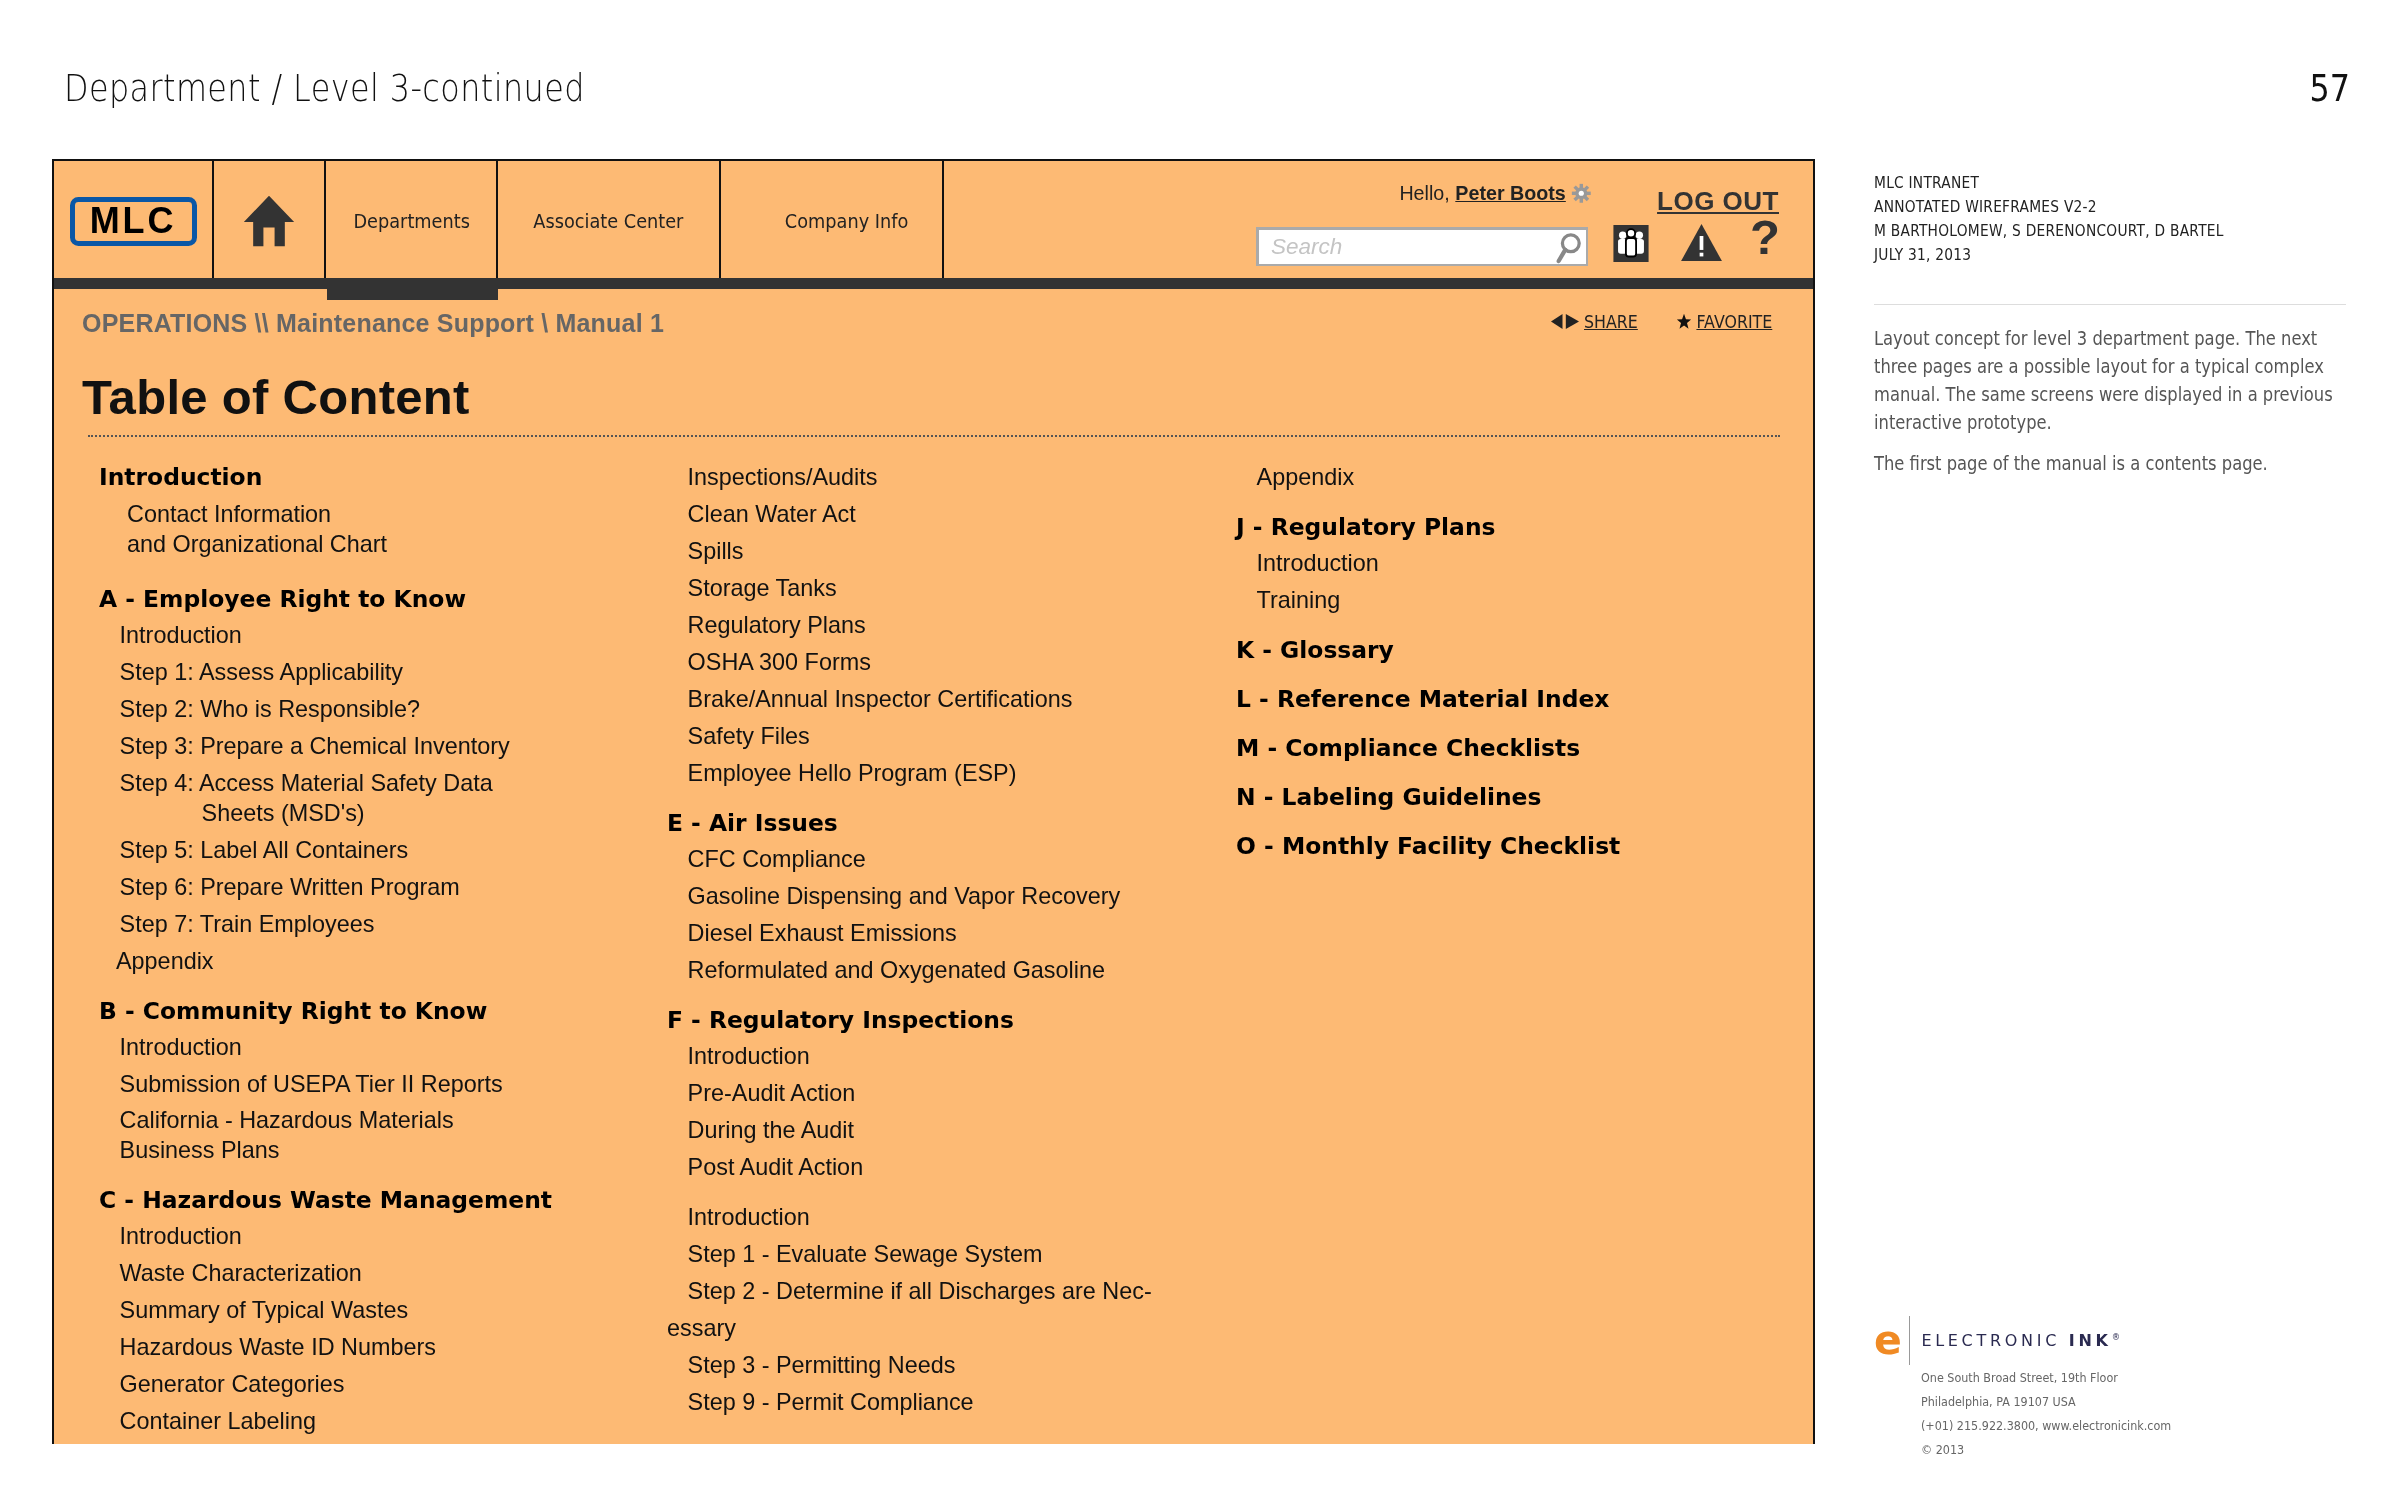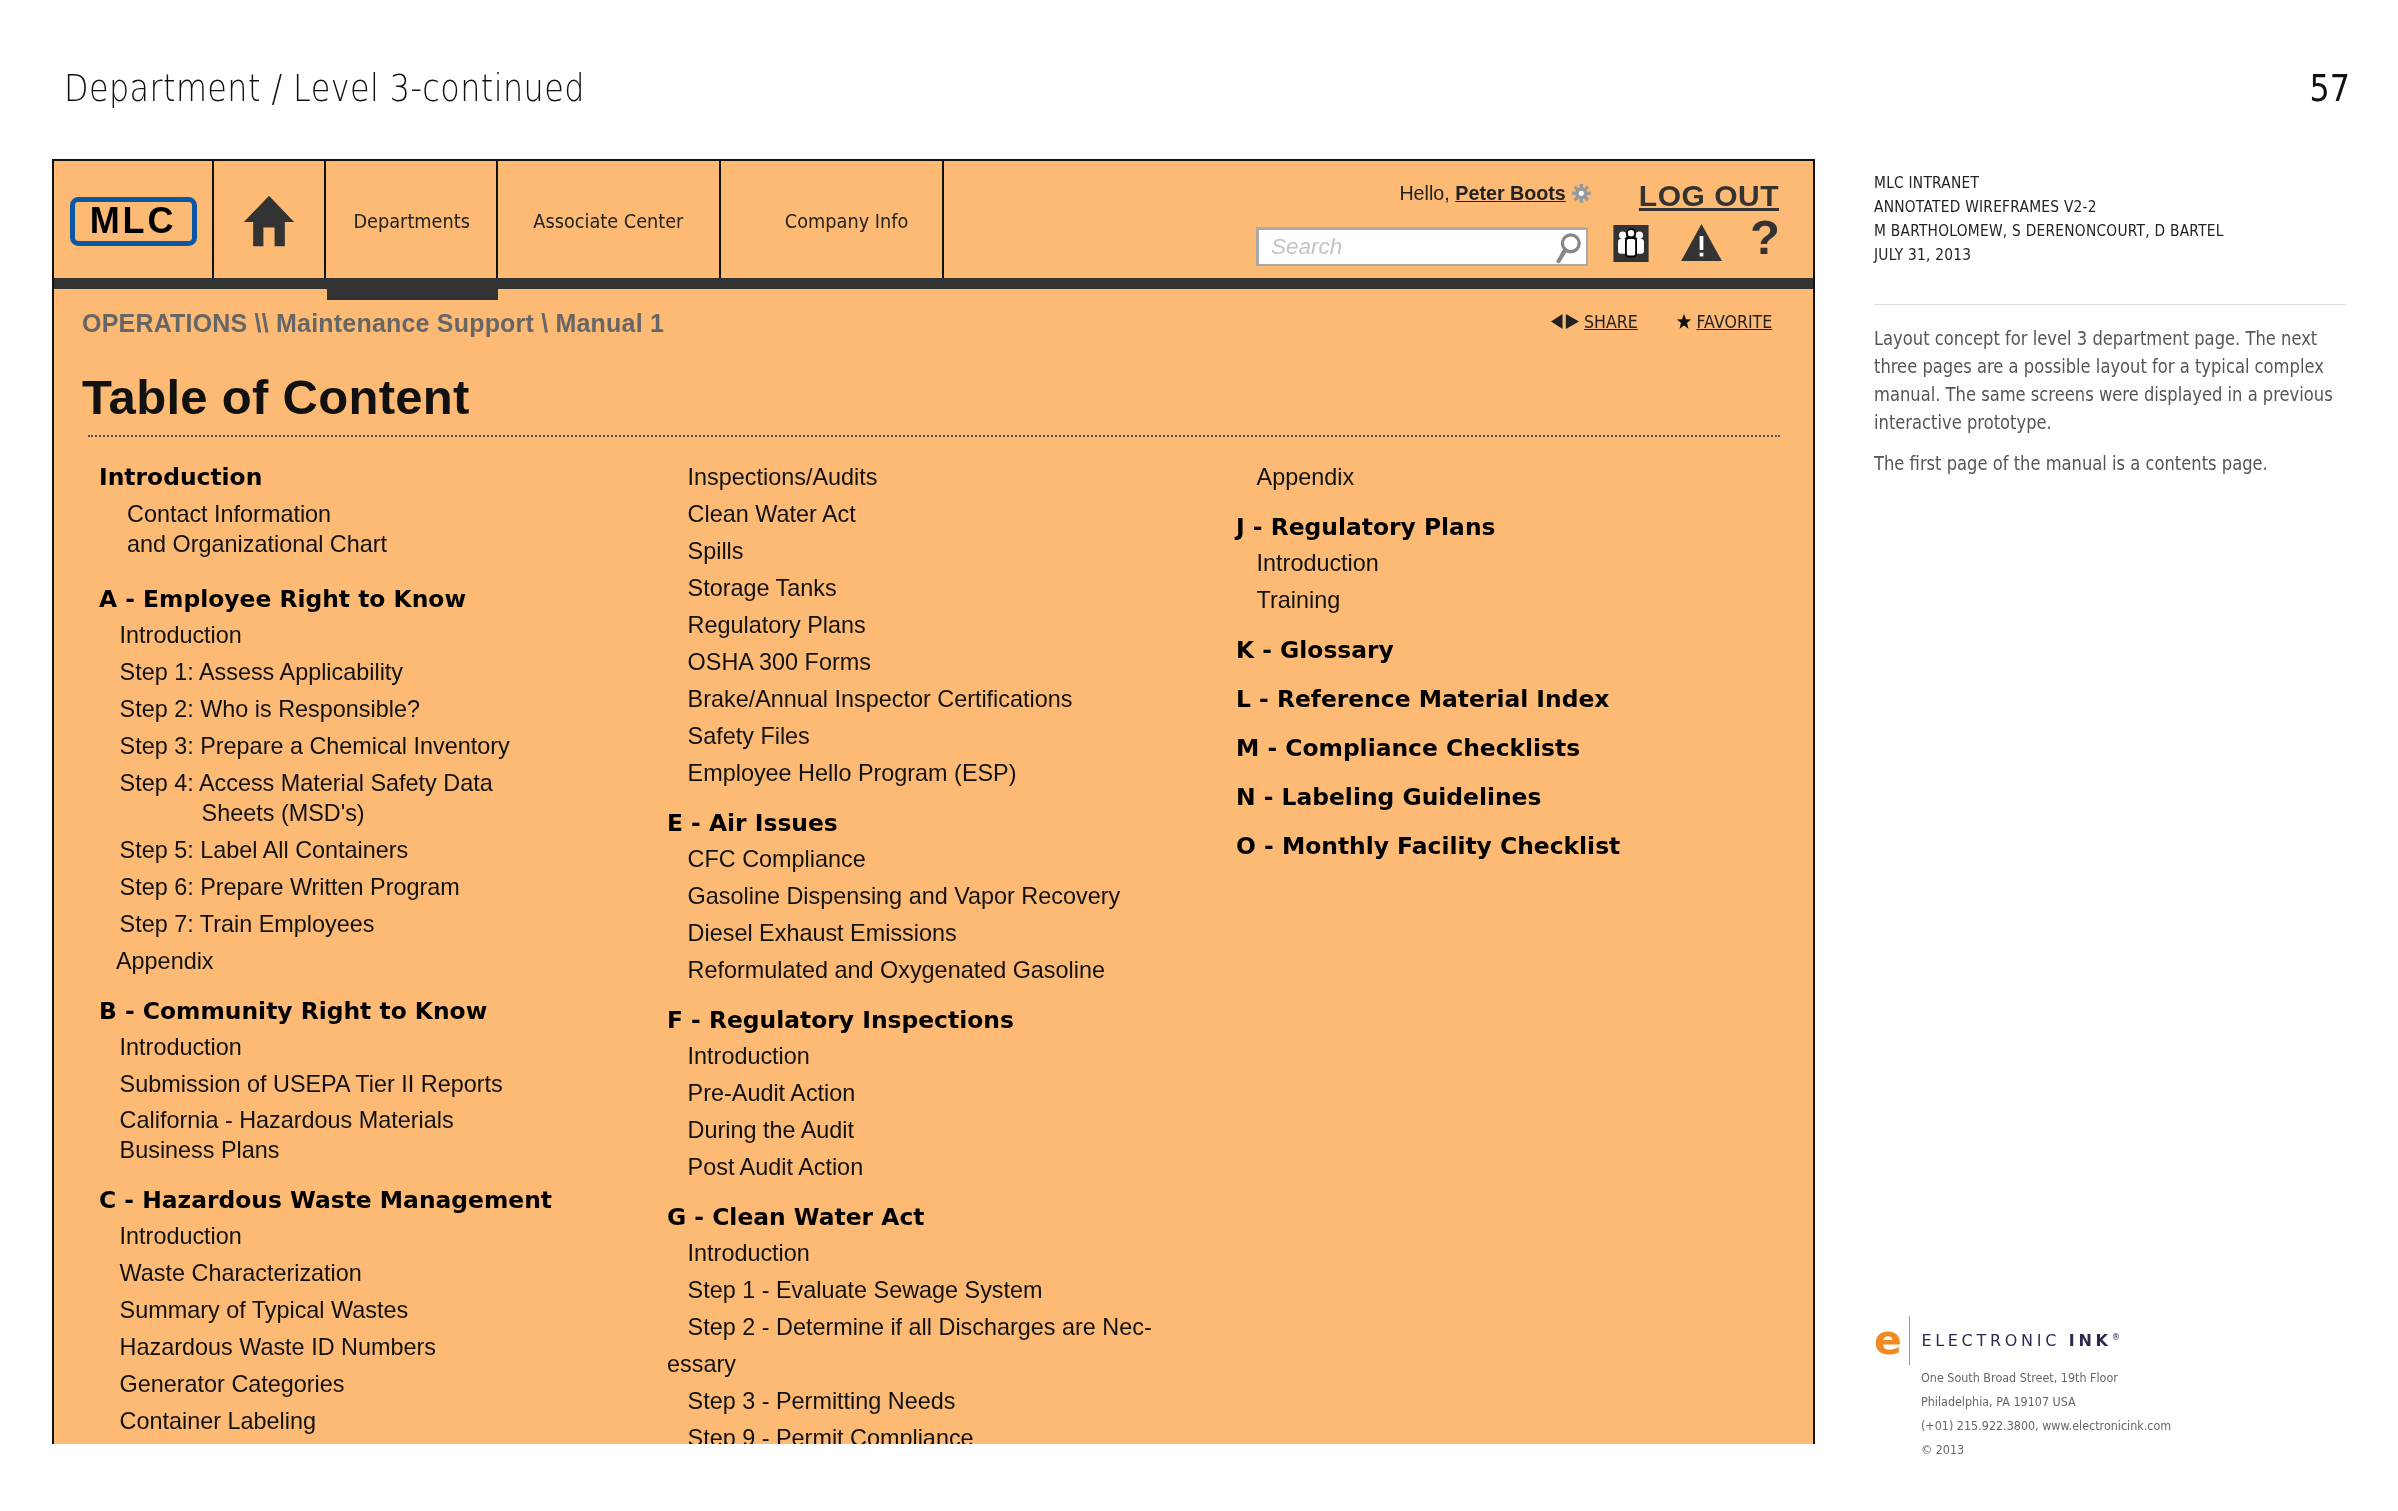--- a/index.html
+++ b/index.html
@@ -22,21 +22,21 @@
   .nav-label { font-family: "DejaVu Sans", sans-serif; font-size: 19.7px; color: #222; transform: scaleX(0.9); }
 
   .mlc-logo { width: 127px; height: 49px; border: 5.6px solid #0a57a6; border-radius: 8.4px; display: flex; align-items: center; justify-content: center; font-family: "Liberation Sans", sans-serif; font-weight: bold; font-size: 36px; letter-spacing: 2.8px; color: #000; }
 
   .nav-bar { position: absolute; left: 0; top: 117px; width: 100%; height: 11.2px; background: #333; }
   .nav-active-tab { position: absolute; left: 273px; top: 128px; width: 171px; height: 11.2px; background: #333; }
 
   .greeting { position: absolute; right: 221px; top: 20.6px; font-size: 19.7px; color: #222; display: flex; align-items: center; gap: 5.6px; }
   .greeting .user-link { font-weight: bold; text-decoration: underline; color: #222; }
   .gear-icon { width: 20.6px; height: 20.6px; display: inline-block; }
-  .logout { position: absolute; right: 34px; top: 18px; font-size: 30px; font-weight: bold; color: #333; text-decoration: underline; letter-spacing: 0.5px; }
+  .logout { position: absolute; right: 34px; top: 25px; font-size: 26px; font-weight: bold; color: #333; text-decoration: underline; letter-spacing: 0.5px; }
 
   .search-box { position: absolute; left: 1202px; top: 66px; width: 332px; height: 39px; border: 2.8px solid #aaa; border-left-width: 3.7px; border-top-width: 3.7px; background: #fff; }
   .search-box input { border: none; outline: none; width: 100%; height: 100%; padding-left: 12px; font-size: 22.5px; font-style: italic; color: #bbb; background: transparent; font-family: "Liberation Sans", sans-serif; }
   .search-box input::placeholder { color: #c4c4c4; }
   .search-icon { position: absolute; right: 3.7px; top: 1.9px; width: 28px; height: 32px; }
 
   .people-icon { position: absolute; left: 1559px; top: 64px; width: 36px; height: 37px; }
   .alert-icon { position: absolute; left: 1626px; top: 62px; width: 43px; height: 39px; }
   .help-icon { position: absolute; left: 1696px; top: 52px; font-size: 49px; font-weight: bold; color: #333; line-height: 1; }
 
@@ -239,21 +239,20 @@
       <div class="item">Reformulated and Oxygenated Gasoline</div>
     </div>
     <div class="sec">
       <div class="sec-head">F - Regulatory Inspections</div>
       <div class="item">Introduction</div>
       <div class="item">Pre-Audit Action</div>
       <div class="item">During the Audit</div>
       <div class="item">Post Audit Action</div>
     </div>
     <div class="sec">
-      <div class="sec-head">G - Clean Water Act</div>
       <div class="item">Introduction</div>
       <div class="item">Step 1 - Evaluate Sewage System</div>
       <div class="item">
         <span>Step 2 - Determine if all Discharges are Nec-</span>
       </div>
       <div class="item flush">essary</div>
       <div class="item">Step 3 - Permitting Needs</div>
       <div class="item">Step 9 - Permit Compliance</div>
     </div>
   </div>

